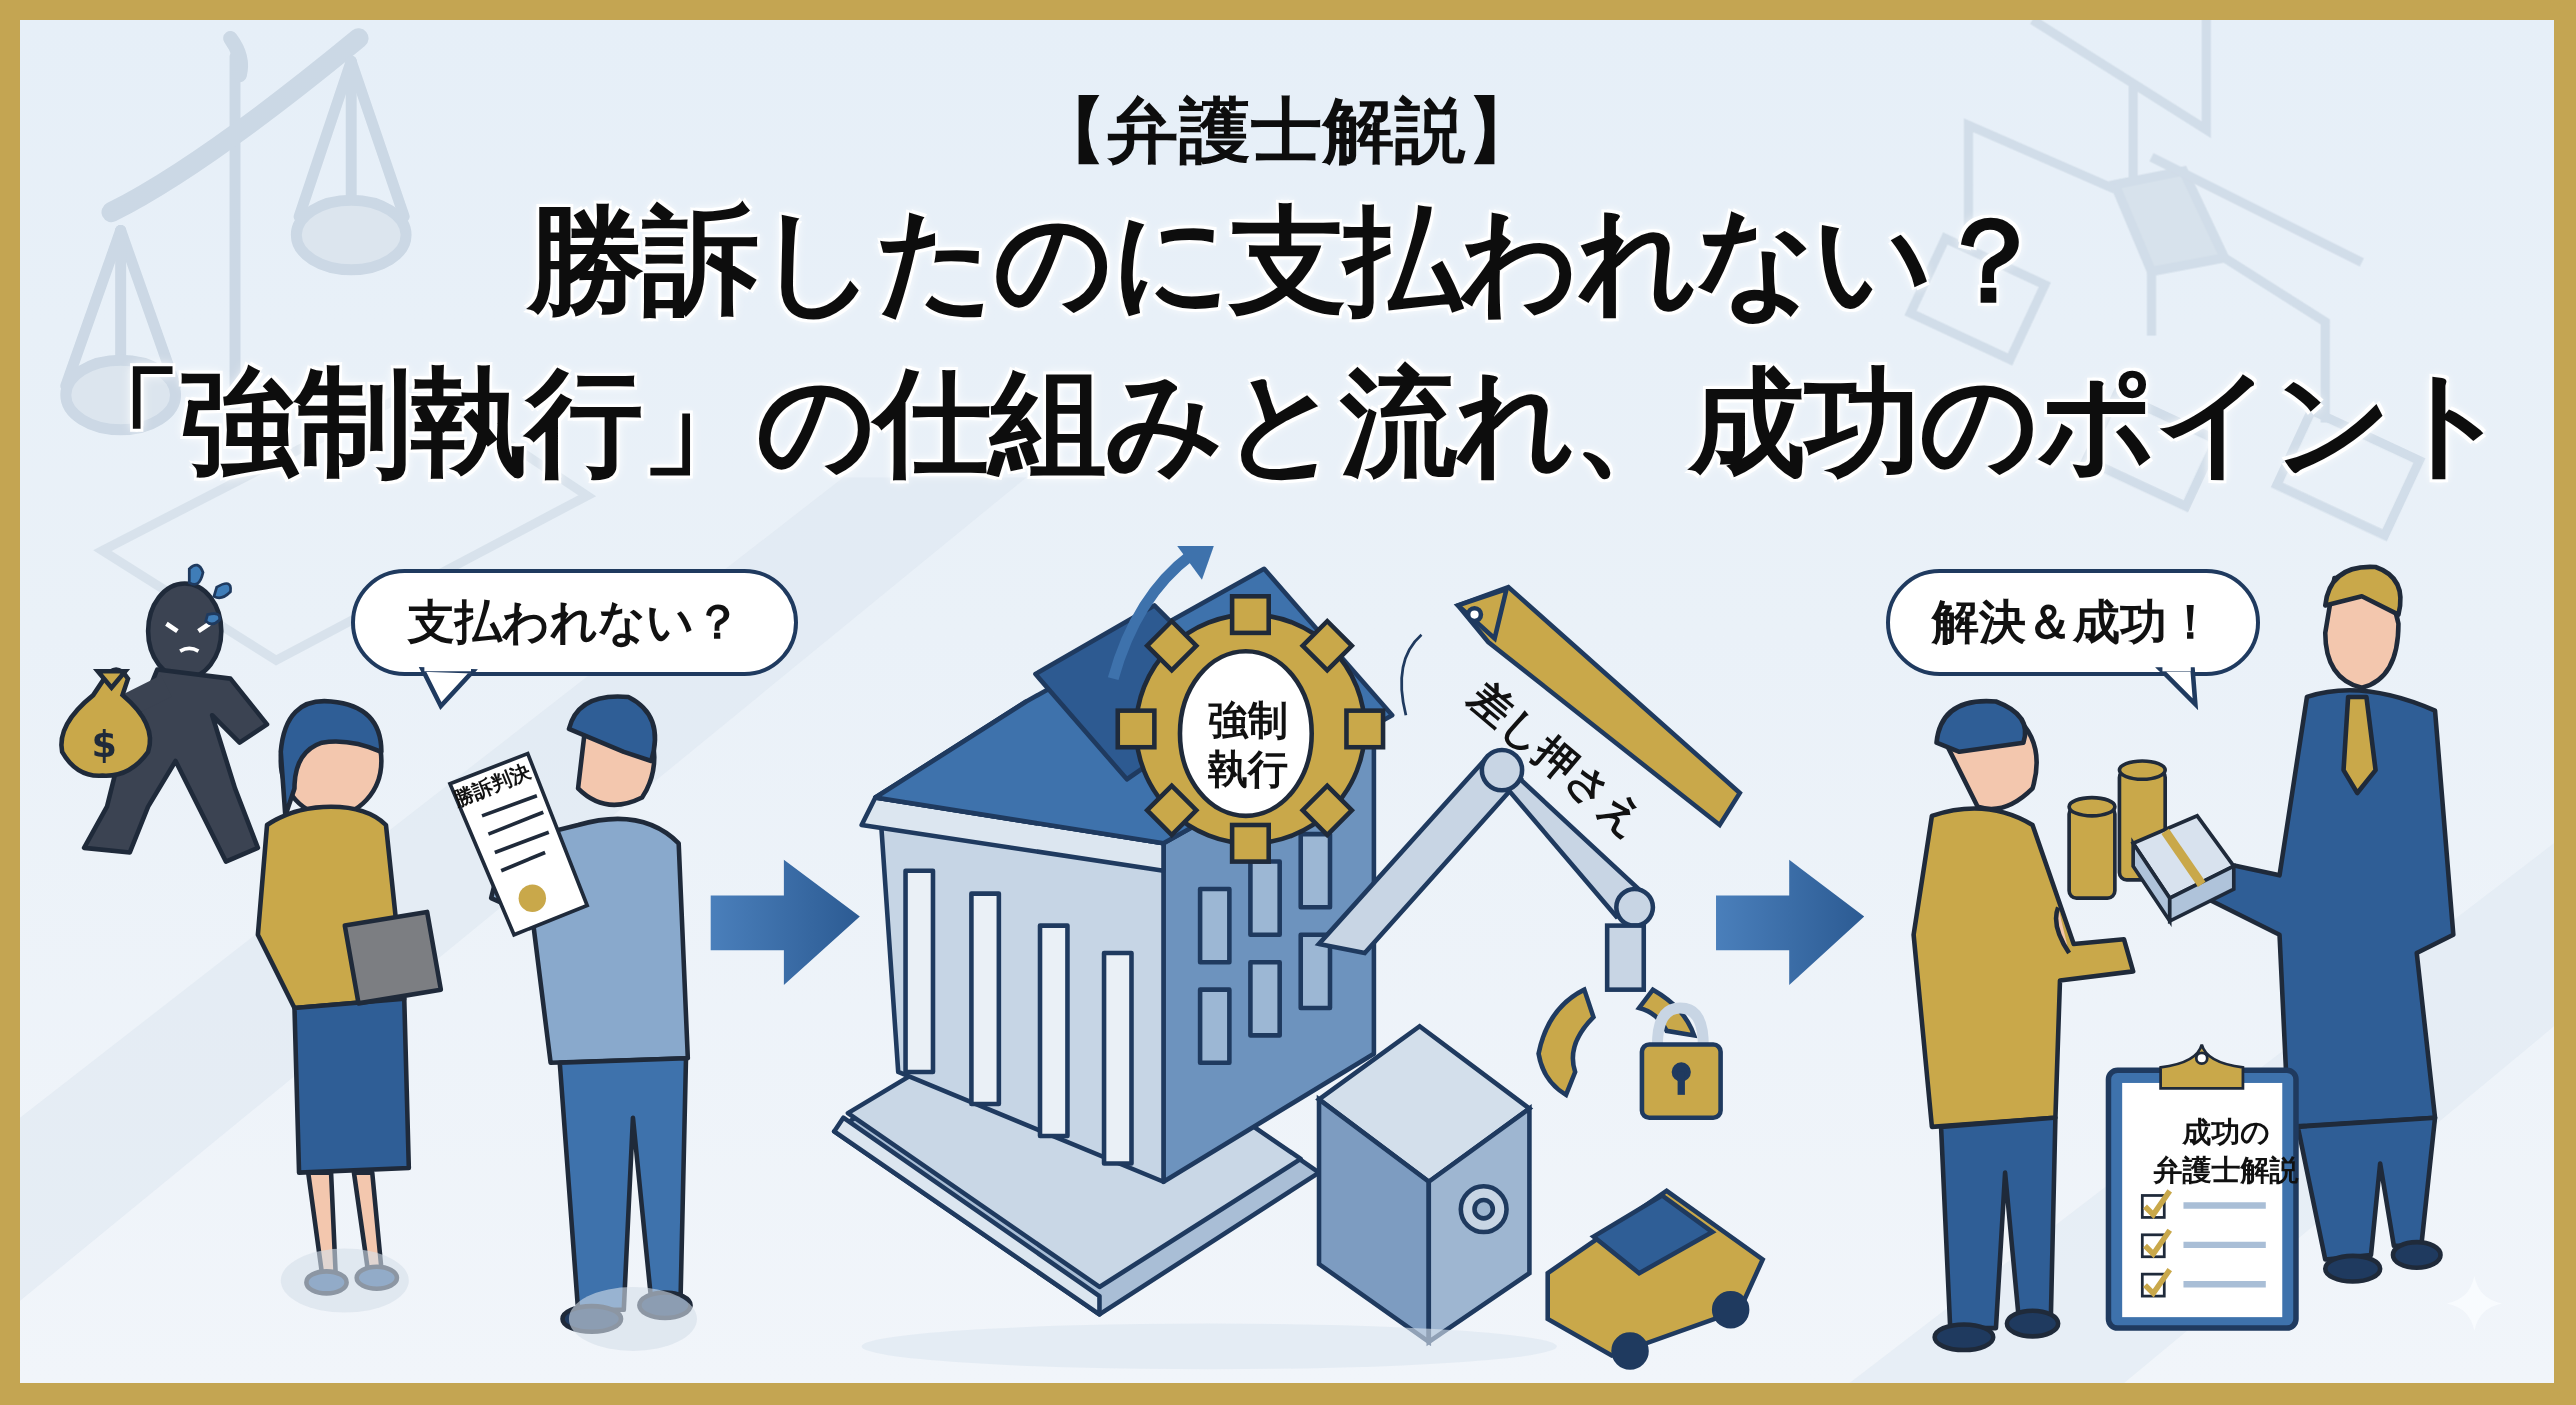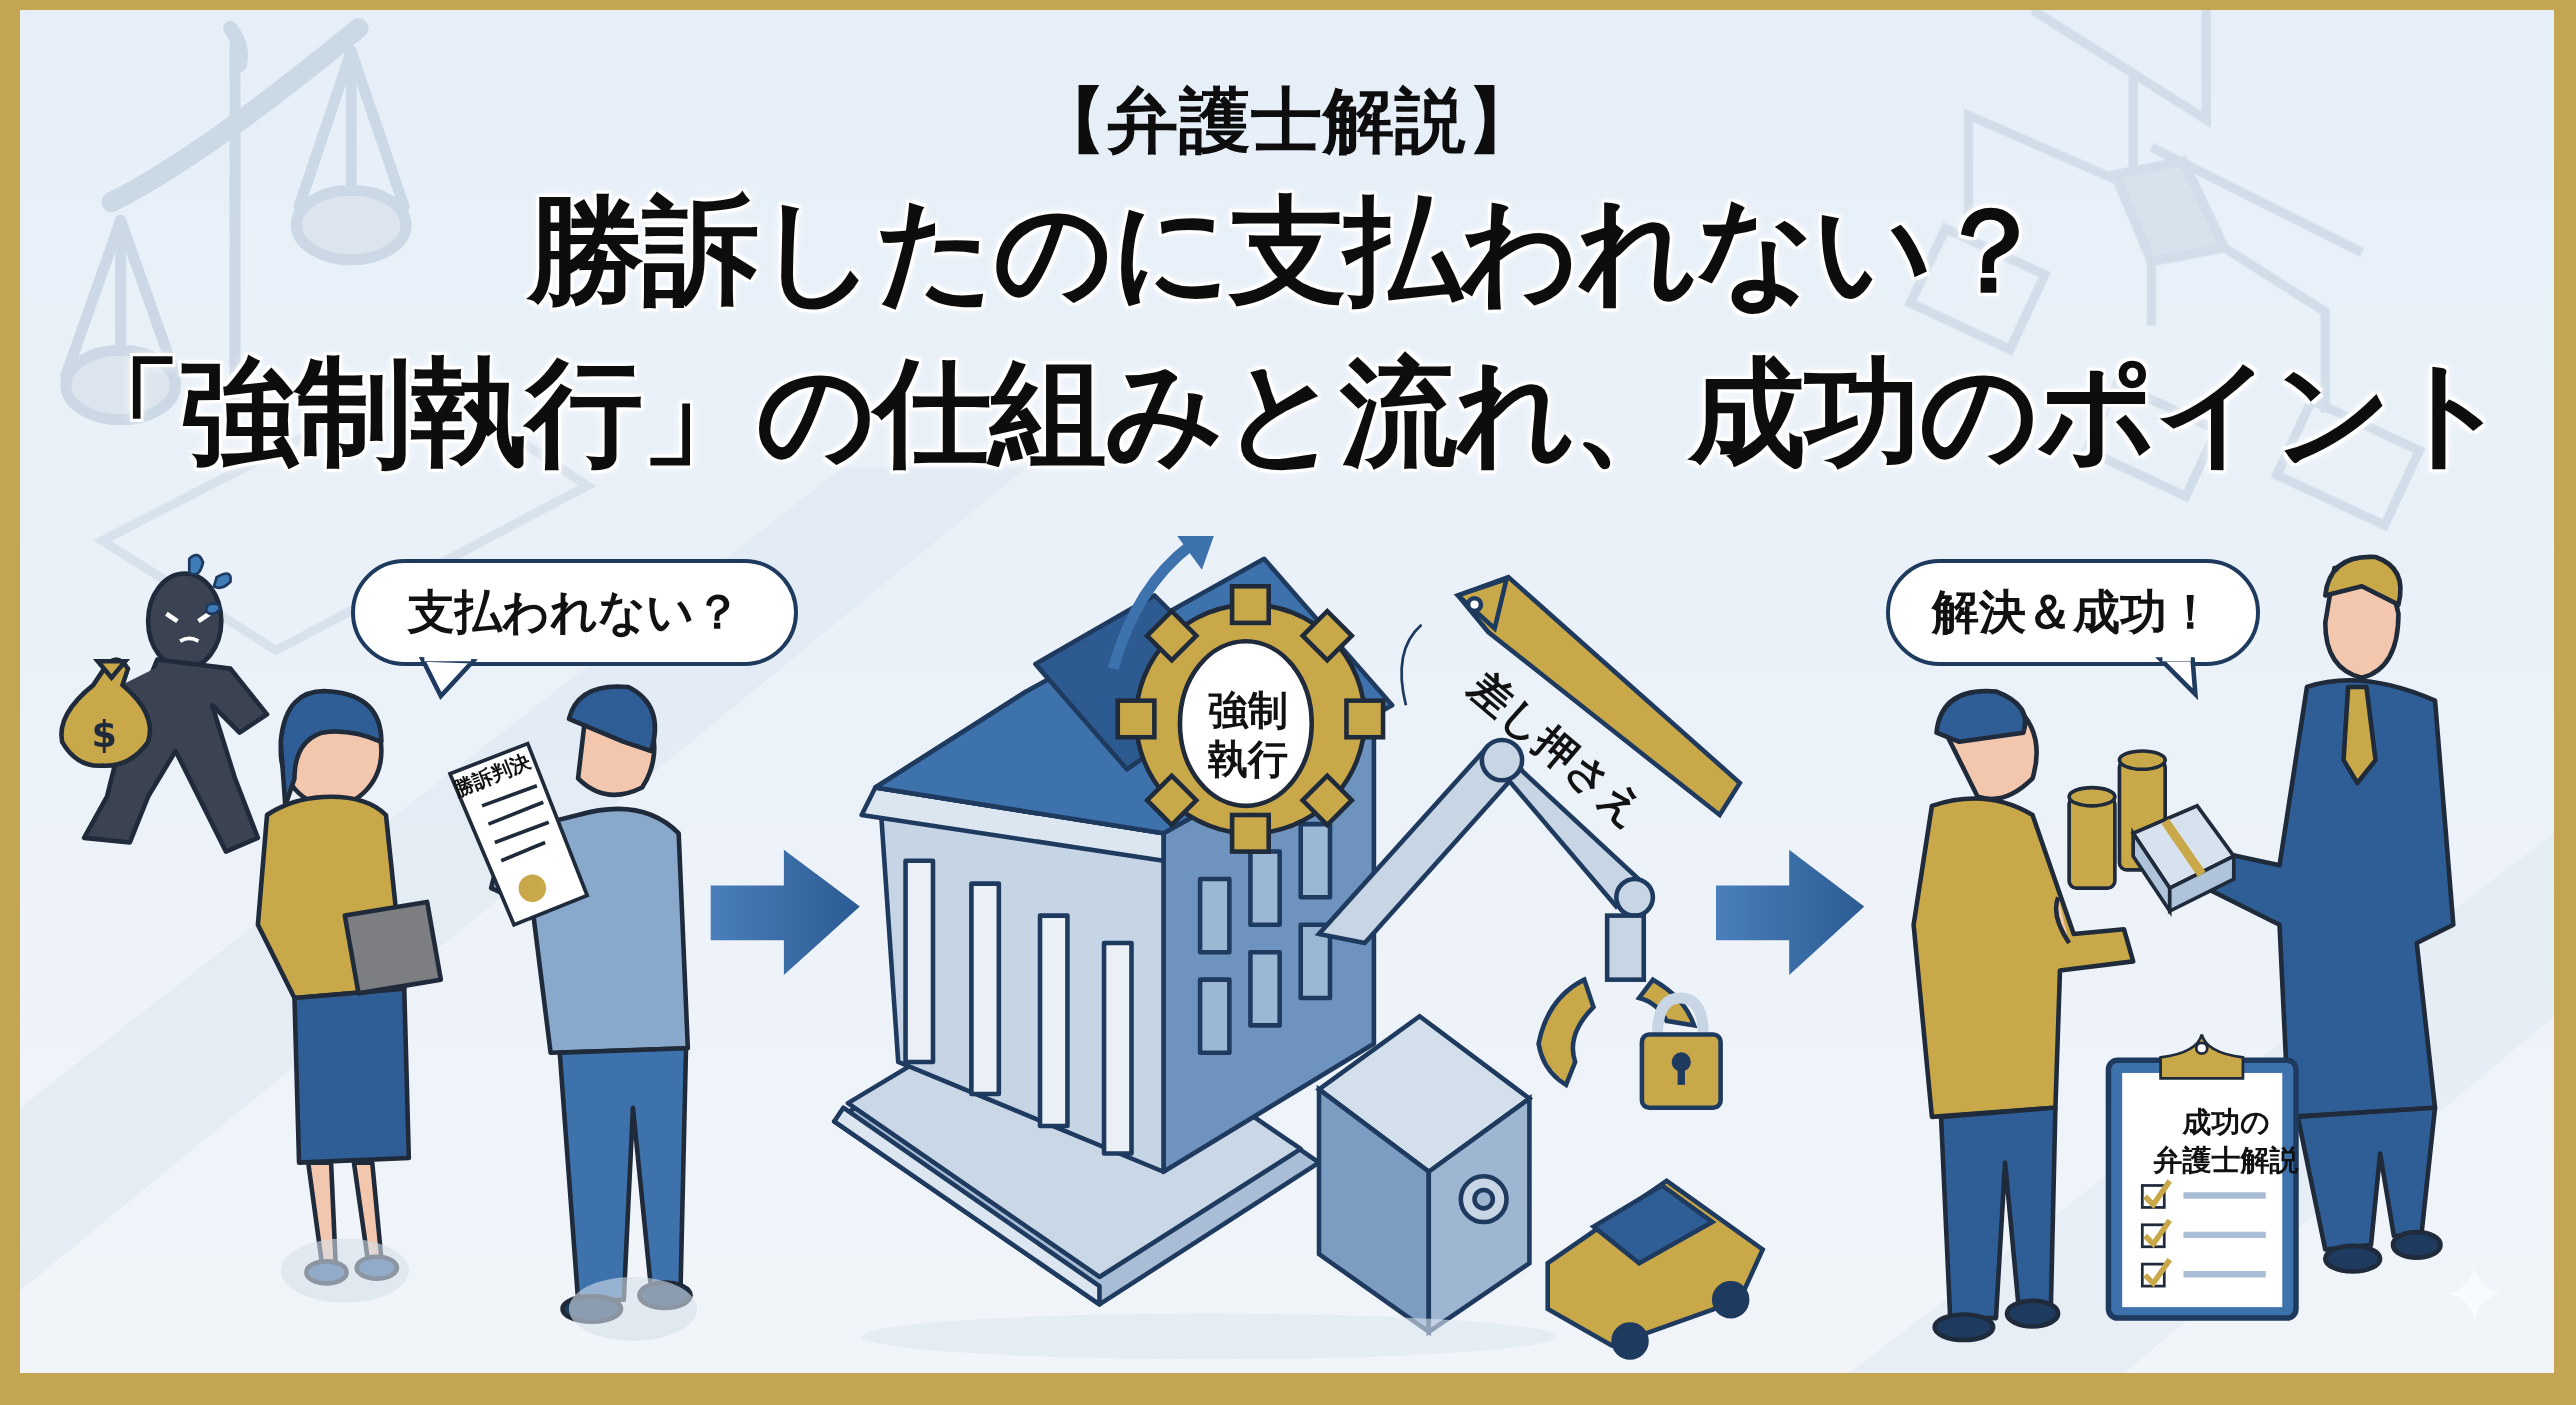--- a/index.html
+++ b/index.html
@@ -1,18 +1,18 @@
 <!DOCTYPE html>
 <html style="font-size:14.6px"><head>
 <meta charset="utf-8">
 <style>
   html,body{margin:0;padding:0;}
   body{width:2576px;height:1405px;overflow:hidden;background:#C4A552;font-family:"DejaVu Sans","Liberation Sans",sans-serif;}
   .frame{position:absolute;left:0;top:0;width:2576px;height:1405px;background:#C4A552;}
-  .canvas{position:absolute;left:20px;top:10px;width:2534px;height:1363px;overflow:hidden;
+  .canvas{position:absolute;left:20px;top:20px;width:2534px;height:1363px;overflow:hidden;
     background:linear-gradient(180deg,#E6EFF8 0%,#EAF1F8 45%,#F1F5FA 100%);}
   .deco{position:absolute;left:0;top:0;}
   .title-block{position:absolute;left:0;top:0;width:2534px;text-align:center;color:#0d0d0d;font-weight:bold;}
   .subtitle{position:absolute;top:64px;width:100%;font-size:71px;letter-spacing:0.9px;}
   .line{position:absolute;width:100%;font-size:117px;letter-spacing:-1.8px;white-space:nowrap;
     text-shadow:0 0 7.3px #fff,0 0 12.8px #fff,2.7px 2.7px 0 #fff,-2.7px -2.7px 0 #fff,2.7px -2.7px 0 #fff,-2.7px 2.7px 0 #fff;}
   .line1{top:163px;text-align:center;}
   .line2{top:325px;}
   .bubble{position:absolute;background:#fff;border:4.6px solid #1f3a5f;border-radius:55px;display:flex;align-items:center;justify-content:center;font-size:47px;font-weight:bold;color:#111;}
   .scene{position:absolute;left:0;top:0;}

